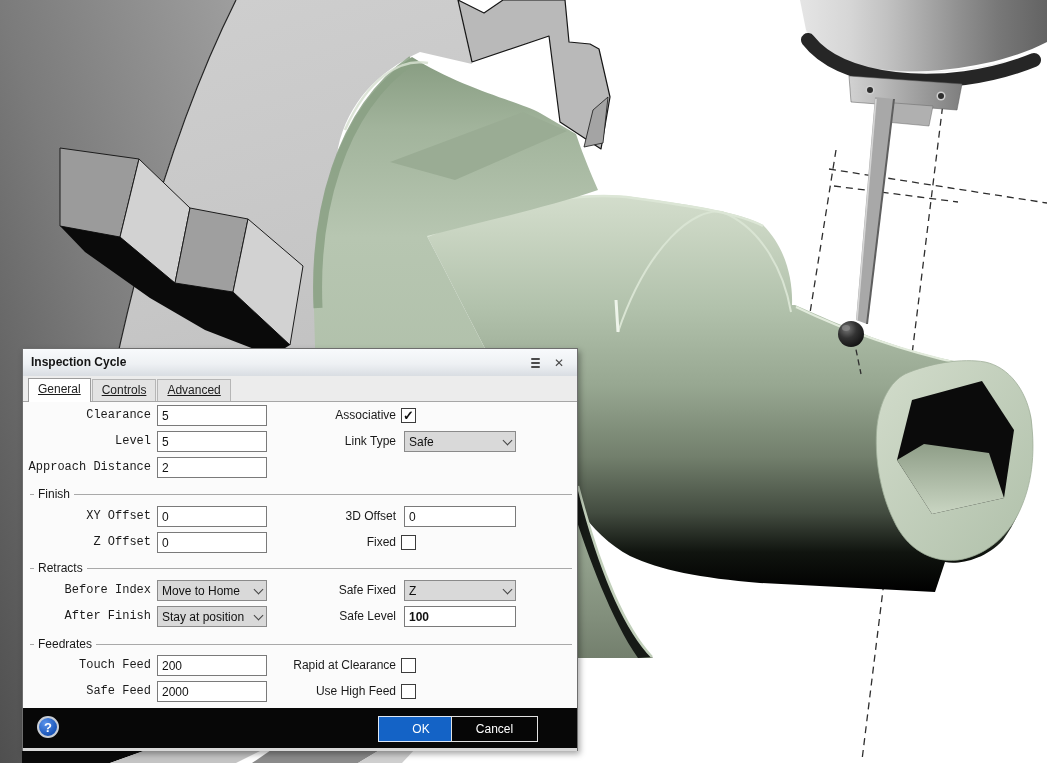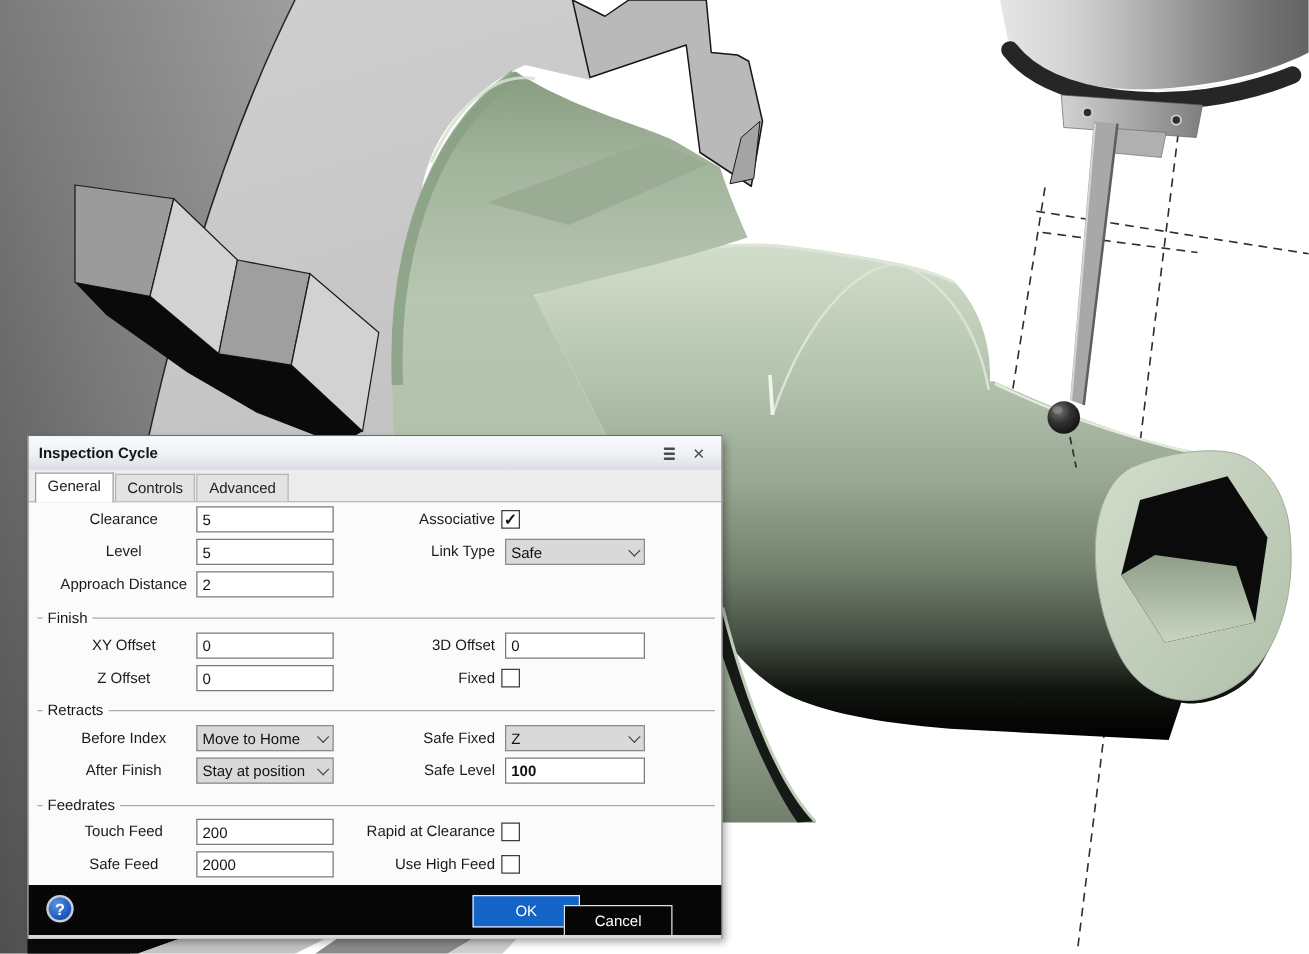--- a/index.html
+++ b/index.html
@@ -14,28 +14,28 @@
   .titlebar{position:absolute;left:0;top:0;right:0;height:27px;
        background:linear-gradient(#f8fafc,#eef1f4 55%,#d9dde2);border-bottom:1px solid #c3c7cc;}
   .title{position:absolute;left:8px;top:6px;font-weight:bold;font-size:12px;color:#141414;}
   .tb-ico{position:absolute;top:6px;width:16px;height:16px;display:flex;align-items:center;
        justify-content:center;color:#4a4a4a;cursor:default;}
   .ico-menu{right:34px;flex-direction:column;gap:1.5px;}
   .ico-menu i{display:block;width:9px;height:2.5px;background:#4a4a4a;border-radius:1px;}
   .ico-close{right:10px;font-size:12px;}
 
   .tabbar{position:absolute;left:0;top:27px;right:0;height:26px;background:#ececec;
-       border-bottom:1px solid #a6a6a6;padding-left:5px;box-sizing:border-box;display:flex;align-items:flex-end;}
+       border-bottom:1px solid #a6a6a6;padding-left:5px;box-sizing:border-box;display:flex;align-items:flex-end;text-decoration:underline;}
   .tab{display:inline-block;padding:3px 9px 4px 9px;margin-right:1px;background:#e3e3e3;
        border:1px solid #b6b6b6;border-bottom:none;position:relative;font-size:12px;color:#222;}
   .tab.active{background:#fff;border-color:#9c9c9c;margin-bottom:-1px;padding-bottom:6px;z-index:2;}
 
   .content{position:absolute;left:0;top:53px;right:0;height:306px;background:#fbfbfb;}
 
-  .lab{position:absolute;left:12px;width:128px;text-align:center;line-height:21px;}
+  .lab{position:absolute;left:0;width:128px;text-align:right;line-height:21px;font-family:Liberation Mono, monospace;}
   .labr{position:absolute;left:230px;width:143px;text-align:right;line-height:21px;}
   .tin{position:absolute;width:110px;height:21px;box-sizing:border-box;border:1px solid #7a7a7a;
        background:#fff;font-family:"Liberation Sans",sans-serif;font-size:12px;padding:0 4px;color:#111;outline:none;}
   .tinr{left:381px;width:112px;}
   .tinl{left:134px;}
   .drop{position:absolute;width:112px;height:21px;box-sizing:border-box;border:1px solid #8a8a8a;
        background:#d9d9d9;display:flex;align-items:center;padding:0 4px;cursor:default;}
   .dropl{left:134px;width:110px;}
   .dropr{left:381px;}
   .dval{flex:1;font-size:12px;color:#111;white-space:nowrap;overflow:hidden;}
@@ -48,21 +48,21 @@
   .glabel{position:absolute;top:-8px;left:4px;background:#fbfbfb;padding:0 4px;font-size:12px;color:#181818;}
 
   .footer{position:absolute;left:0;right:0;top:359px;height:40px;background:#070707;}
   .helpico{position:absolute;left:14px;top:8px;width:22px;height:22px;border-radius:50%;
        background:radial-gradient(circle at 35% 30%, #5a93ec, #1a55b8 70%);
        border:2px solid #c9ced5;box-sizing:border-box;color:#fff;font-weight:bold;font-size:13px;
        display:flex;align-items:center;justify-content:center;cursor:pointer;}
   .btn{position:absolute;top:8px;height:26px;box-sizing:border-box;color:#fff;font-size:12px;
        font-family:"Liberation Sans",sans-serif;display:flex;align-items:center;justify-content:center;cursor:pointer;}
   .btn-ok{left:336px;width:86px;background:#1463c6;border:1.5px solid #dfe8f4;margin-left:19px;}
-  .btn-cancel{left:428px;width:87px;background:#060606;border:1.5px solid #e2e2e2;margin-top:8px;}
+  .btn-cancel{left:428px;width:87px;background:#060606;border:1.5px solid #e2e2e2;}
   .footstrip{position:absolute;left:0;right:0;top:399px;height:3px;background:#d8d8d8;}
 </style>
 </head>
 <body>
 
 <svg id="viewport" viewBox="0 0 1047 763">
   <defs>
     <linearGradient id="gCorner" x1="0" y1="1" x2="1" y2="0">
       <stop offset="0" stop-color="#4f4f4f"></stop>
         <stop offset="0.5" stop-color="#7b7b7b"></stop>

